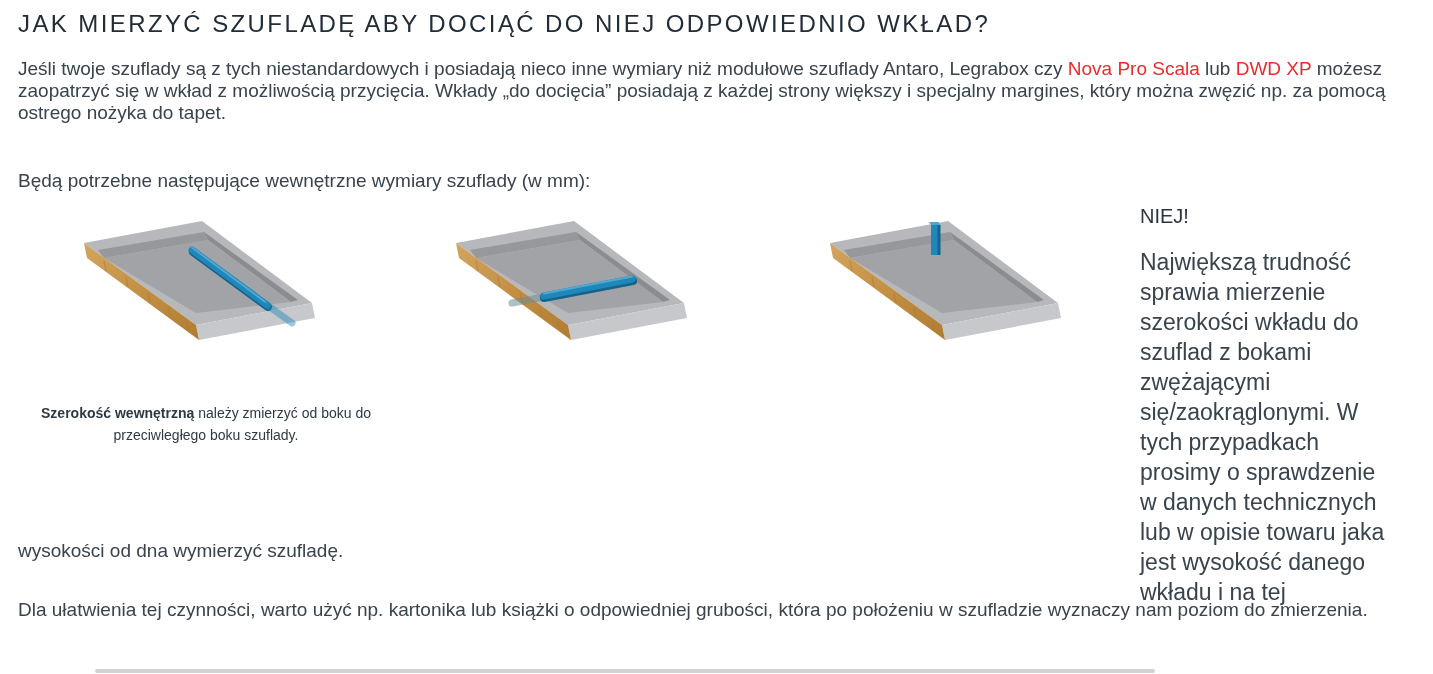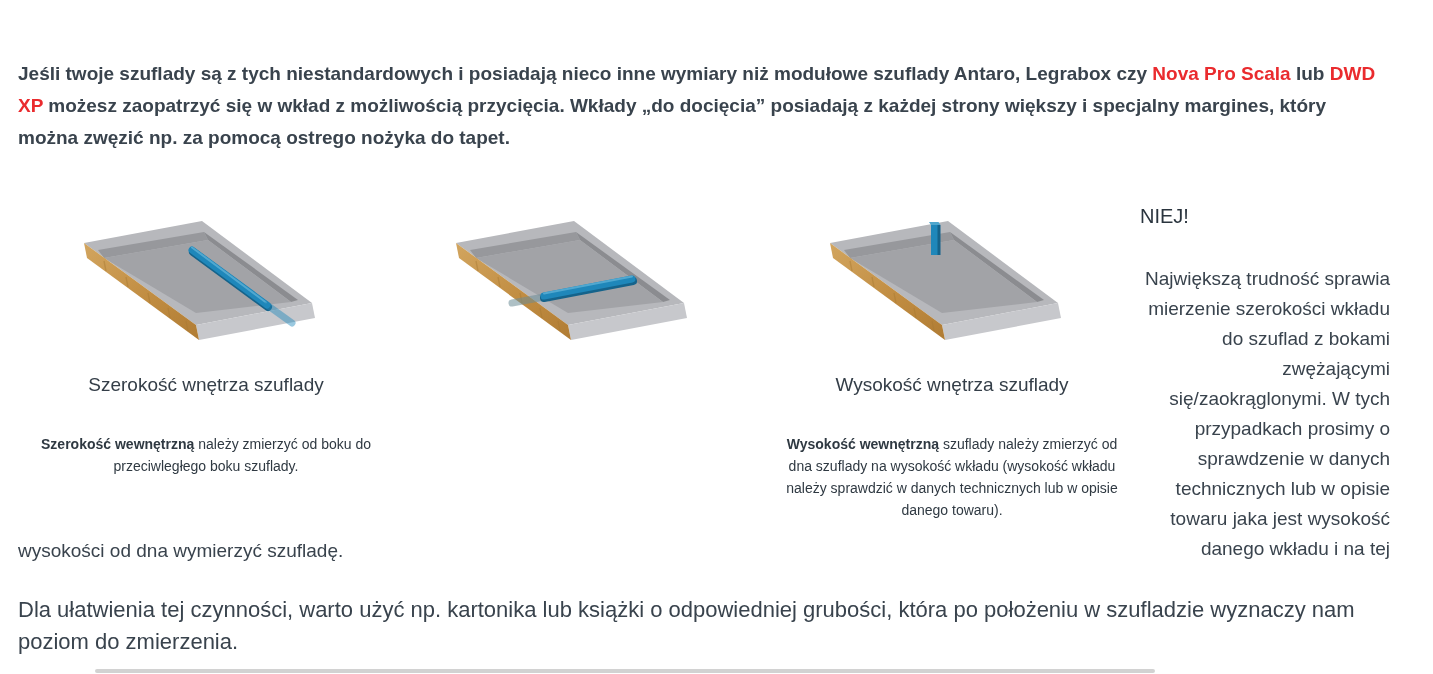--- a/index.html
+++ b/index.html
@@ -8,21 +8,21 @@
   .page { position:relative; width:1433px; height:674px; background:#fff; overflow:hidden; }
 
   .page-title {
     position:absolute; left:18px; top:10px;
     font-size:24px; font-weight:400; letter-spacing:2.4px;
     color:#222c36; white-space:nowrap;
   }
 
   .intro {
     position:absolute; left:18px; top:58px; width:1372px;
-    font-size:19px; line-height:32px; color:#39434d;font-weight:bold;
+    font-size:19px; line-height:22px; color:#39434d;
   }
   .intro a { text-decoration:none; cursor:pointer; }
   .red-link { color:#ea2b2e; }
 
   .lead {
     position:absolute; left:18px; top:170px;
     font-size:19px; color:#39434d;
   }
 
   .figure { position:absolute; top:205px; text-align:center; }
@@ -37,44 +37,46 @@
   .figure-desc {
     margin-top:37px; padding:0 18px;
     font-size:14px; line-height:22px; color:#2f3942;
   }
   .figure-desc strong { font-weight:bold; }
 
   .note {
     position:absolute; left:1140px; top:205px; width:250px;
   }
   .note-title { font-size:20px; font-weight:400; color:#2a343e; }
-  .note-body  { margin-top:36px; font-size:19px; line-height:30px; color:#39434d;text-align:right; }
+  .note-body  { margin-top:19px; font-size:23px; line-height:30px; color:#39434d; }
 
   .continuation {
     position:absolute; left:18px; top:540px;
     font-size:19px; color:#39434d;
   }
   .tip {
     position:absolute; left:18px; top:594px; width:1352px;
-    font-size:22px; line-height:32px; color:#39434d;
+    font-size:19px; line-height:32px; color:#39434d;
   }
 
   .h-scrollbar {
     position:absolute; left:95px; top:669px; width:1060px; height:4px;
     background:#d2d2d2; border-radius:2px;
   }
 </style>
 </head>
 <body>
 
 <div class="page">
 
+  <h1 class="page-title">JAK MIERZYĆ SZUFLADĘ ABY DOCIĄĆ DO NIEJ ODPOWIEDNIO WKŁAD?</h1>
 
   <p class="intro"><span>Jeśli twoje szuflady są z tych niestandardowych i posiadają nieco inne wymiary niż modułowe szuflady Antaro, Legrabox czy </span><a class="red-link">Nova Pro Scala</a><span> lub </span><a class="red-link">DWD XP</a><span> możesz zaopatrzyć się w wkład z możliwością przycięcia. Wkłady „do docięcia” posiadają z każdej strony większy i specjalny margines, który można zwęzić np. za pomocą ostrego nożyka do tapet.</span></p>
 
+  <p class="lead">Będą potrzebne następujące wewnętrzne wymiary szuflady (w mm):</p>
 
   <div class="figure" id="fig-width">
     <svg width="300" height="160" viewBox="0 0 300 160">
       <defs>
         <linearGradient id="wood1" x1="0" y1="0" x2="1" y2="1">
           <stop offset="0" stop-color="#d2a55f"></stop>
             <stop offset="0.55" stop-color="#c18d42"></stop>
             <stop offset="1" stop-color="#b07c34"></stop>
         </linearGradient>
       </defs>
@@ -91,21 +93,20 @@
           <line x1="112" y1="103" x2="114" y2="113"></line>
         <line x1="130" y1="116" x2="132" y2="126"></line>
       </g>
       <g stroke-linecap="round" fill="none">
         <line x1="137" y1="47" x2="212" y2="102" stroke="#15638b" stroke-width="8"></line>
         <line x1="136" y1="45" x2="211" y2="100" stroke="#1f87ba" stroke-width="7"></line>
         <line x1="136" y1="42.5" x2="210" y2="97.5" stroke="#51a8d0" stroke-width="2"></line>
         <line x1="211" y1="100" x2="236" y2="118" stroke="#1f87ba" stroke-width="7" opacity="0.45"></line>
       </g>
     </svg>
-    <div class="figure-caption">Szerokość wnętrza szuflady</div>
     <p class="figure-desc"><strong>Szerokość wewnętrzną</strong><span> należy zmierzyć od boku do przeciwległego boku szuflady.</span></p>
   </div>
 
   <div class="figure" id="fig-depth">
     <svg width="300" height="160" viewBox="0 0 300 160">
       <defs>
         <linearGradient id="wood2" x1="0" y1="0" x2="1" y2="1">
           <stop offset="0" stop-color="#d2a55f"></stop>
             <stop offset="0.55" stop-color="#c18d42"></stop>
             <stop offset="1" stop-color="#b07c34"></stop>
@@ -154,22 +155,20 @@
         <line x1="92" y1="88" x2="94" y2="98"></line>
           <line x1="112" y1="103" x2="114" y2="113"></line>
         <line x1="130" y1="116" x2="132" y2="126"></line>
       </g>
       <g>
         <rect x="135" y="20" width="3.5" height="30" fill="#15638b"></rect>
         <rect x="129" y="20" width="6.5" height="30" fill="#1f87ba"></rect>
         <polygon points="129,20 138.5,20 136.5,17 127,17" fill="#4fa6cd"></polygon>
       </g>
     </svg>
-    <div class="figure-caption">Wysokość wnętrza szuflady</div>
-    <p class="figure-desc"><strong>Wysokość wewnętrzną</strong><span> szuflady należy zmierzyć od dna szuflady na wysokość wkładu (wysokość wkładu należy sprawdzić w danych technicznych lub w opisie danego towaru).</span></p>
   </div>
 
   <aside class="note">
     <div class="note-title">NIEJ!</div>
     <p class="note-body">Największą trudność sprawia mierzenie szerokości wkładu do szuflad z bokami zwężającymi się/zaokrąglonymi. W tych przypadkach prosimy o sprawdzenie w danych technicznych lub w opisie towaru jaka jest wysokość danego wkładu i na tej</p>
   </aside>
 
   <p class="continuation">wysokości od dna wymierzyć szufladę.</p>
 
   <p class="tip">Dla ułatwienia tej czynności, warto użyć np. kartonika lub książki o odpowiedniej grubości, która po położeniu w szufladzie wyznaczy nam poziom do zmierzenia.</p>

